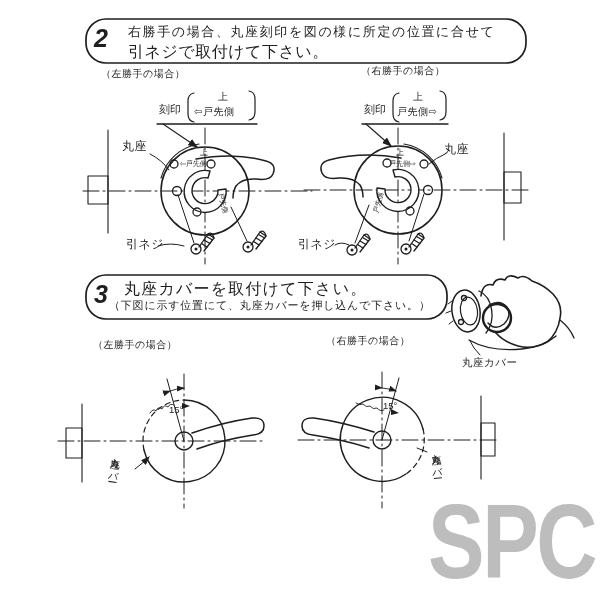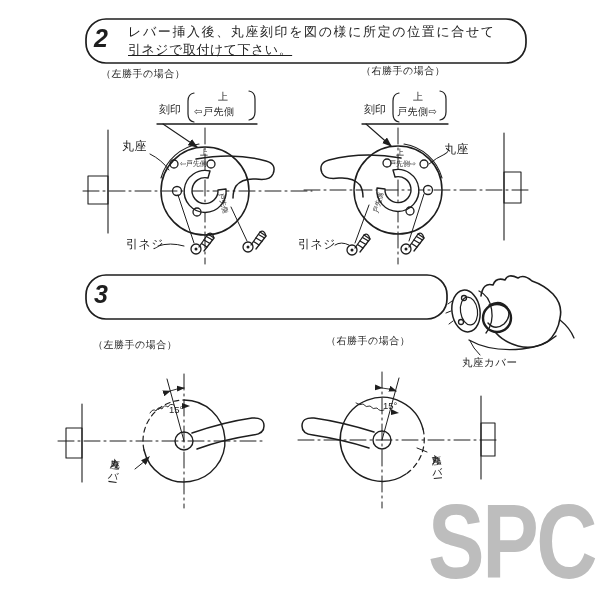--- a/index.html
+++ b/index.html
@@ -4,21 +4,21 @@
 <style>
   html,body{margin:0;padding:0;}
   .sheet{
     position:relative;width:600px;height:600px;background:#ffffff;overflow:hidden;
     font-family:"Liberation Sans","DejaVu Sans",sans-serif;color:#1e1e1e;
   }
   .sheet svg{position:absolute;left:0;top:0;}
   .t{position:absolute;white-space:nowrap;line-height:1.15;}
   .step-num{font-size:25px;font-weight:bold;font-style:italic;}
   .boxline{font-size:13px;letter-spacing:1.6px;}
-  .boxline2{font-size:13px;letter-spacing:0.5px;text-decoration:underline;}
+  .boxline2{font-size:16px;letter-spacing:0.5px;}
   .boxline3{font-size:12px;letter-spacing:0.8px;}
   .case{font-size:10px;letter-spacing:0.5px;}
   .small-label{font-size:12px;letter-spacing:0.5px;}
   .mark-word{font-size:11px;}
   .mark-top{font-size:10px;}
   .mark-side{font-size:10px;letter-spacing:0.5px;}
   .stamp{font-size:7px;transform-origin:left top;}
   .stamp-top{font-size:8px;}
   .angle{font-size:9.5px;margin-top:31px;}
   .vlabel{writing-mode:vertical-rl;text-orientation:upright;font-size:10px;letter-spacing:1px;transform-origin:center top;}
@@ -143,21 +143,21 @@
       <path d="M374 432 Q342 422 314 418 Q302 417 302 426 Q302 434 313 435 Q345 440 369 448" stroke-width="1.5"></path>
       <path d="M382 440 L399 378" stroke-width="1"></path>
       <path d="M382 388 A55 55 0 0 1 396 391" stroke-width="0.9" marker-start="url(#ah)" marker-end="url(#ah)"></path>
       <path d="M356 403 q4 3 7 1 q3 4 7 2 q3 4 7 2 q3 4 7 2" stroke-width="0.9"></path>
       <path d="M391 409 l8 4 -8 2 z" fill="#1e1e1e" stroke="none"></path>
       <path d="M427 452 L417 448" stroke-width="1"></path>
     </g>
   </svg>
 
   <div class="t step-num" style="left:94px;top:24px;">2</div>
-  <div class="t boxline" style="left:128px;top:25px;">レバー挿入後、丸座刻印を図の様に所定の位置に合せて</div>
+  <div class="t boxline" style="left:128px;top:25px;">右勝手の場合、丸座刻印を図の様に所定の位置に合せて</div>
   <div class="t boxline2" style="left:128px;top:43px;">引ネジで取付けて下さい。</div>
 
   <div class="t case" style="left:101px;top:68px;">（左勝手の場合）</div>
   <div class="t case" style="left:361px;top:65px;">（右勝手の場合）</div>
 
   <div class="t mark-word" style="left:159px;top:103px;">刻印</div>
   <div class="t mark-top" style="left:218px;top:91px;">上</div>
   <div class="t mark-side" style="left:194px;top:106px;">⇦戸先側</div>
 
   <div class="t mark-word" style="left:364px;top:103px;">刻印</div>
@@ -170,20 +170,22 @@
   <div class="t small-label" style="left:298px;top:238px;">引ネジ</div>
 
   <div class="t stamp-top" style="left:200px;top:148px;">上</div>
   <div class="t stamp" style="left:180px;top:160px;">⇦戸先側</div>
   <div class="t stamp" style="left:224px;top:192px;transform:rotate(75deg);">戸先側</div>
   <div class="t stamp-top" style="left:396px;top:148px;">上</div>
   <div class="t stamp" style="left:389px;top:160px;">戸先側⇨</div>
   <div class="t stamp" style="left:372px;top:212px;transform:rotate(-75deg);">戸先側</div>
 
   <div class="t step-num" style="left:94px;top:280px;">3</div>
+  <div class="t boxline2" style="left:124px;top:280px;letter-spacing:1.2px;">丸座カバーを取付けて下さい。</div>
+  <div class="t boxline3" style="left:109px;top:299px;font-size:11px;">（下図に示す位置にて、丸座カバーを押し込んで下さい。）</div>
 
   <div class="t small-label" style="left:462px;top:356px;font-size:10.5px;">丸座カバー</div>
 
   <div class="t case" style="left:93px;top:339px;">（左勝手の場合）</div>
   <div class="t case" style="left:326px;top:335px;">（右勝手の場合）</div>
 
   <div class="t angle" style="left:169px;top:374px;">15°</div>
   <div class="t angle" style="left:383px;top:370px;">15°</div>
 
   <div class="t vlabel" style="left:111px;top:450px;height:58px;transform:rotate(8deg);">丸座カバー</div>

